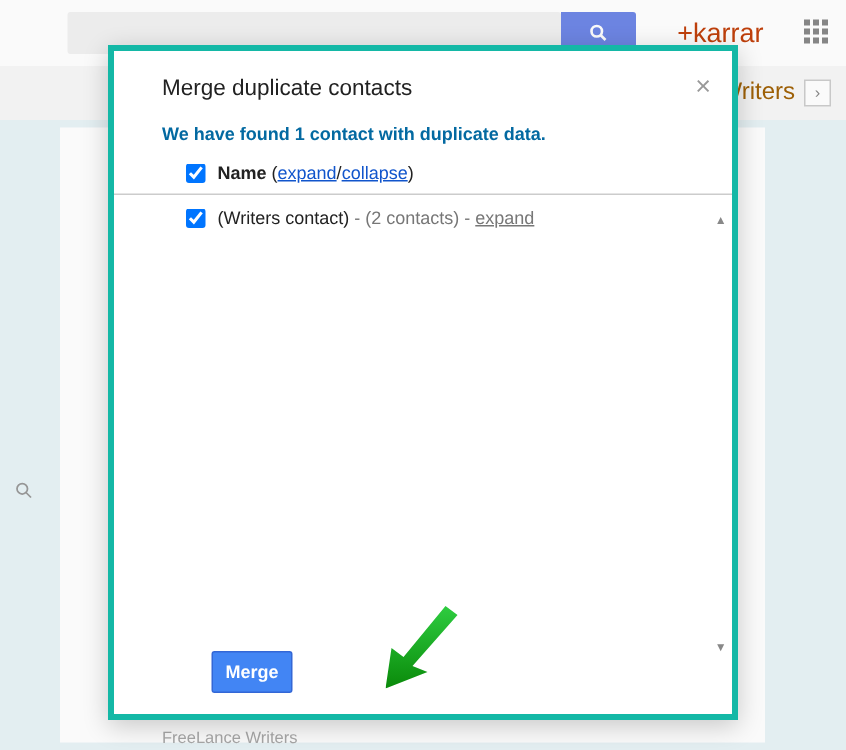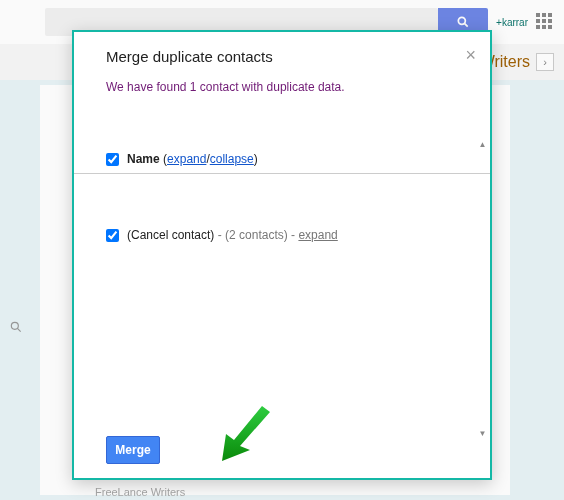--- a/index.html
+++ b/index.html
@@ -27,23 +27,23 @@
     border-radius: 2px;
     margin-left: 35px;
   }
   .bg-searchbtn {
     width: 50px; height: 28px;
     background: #6f87e6;
     display: flex; align-items: center; justify-content: center;
     border-radius: 0 2px 2px 0;
   }
   .bg-username {
-    margin: 0 8px;
-    font-size: 10px;
-    color: #0f766e;
+    margin: 0 27px;
+    font-size: 18px;
+    color: #c2410c;
   }
   .bg-apps {
     width: 18px; height: 18px;
     display: grid;
     grid-template-columns: repeat(3, 4px);
     grid-template-rows: repeat(3, 4px);
     gap: 2px;
   }
   .bg-apps span { background: #888; }
   .bg-second {
@@ -91,21 +91,21 @@
     top: 0; left: 0; right: 0; bottom: 0;
     background: rgba(0,0,0,0.02);
   }
   .dialog {
     position: absolute;
     left: 72px;
     top: 30px;
     width: 420px;
     height: 450px;
     background: #fff;
-    border: 2px solid #14b8a6;
+    border: 4px solid #14b8a6;
     box-shadow: 0 4px 16px rgba(0,0,0,0.2);
     display: flex;
     flex-direction: column;
   }
   .dialog-header {
     padding: 16px 32px 10px 32px;
     position: relative;
   }
   .dialog-title {
     font-size: 15px;
@@ -117,31 +117,30 @@
     top: 14px;
     right: 14px;
     color: #999;
     font-size: 18px;
     cursor: pointer;
     line-height: 1;
   }
   .dialog-sub {
     padding: 4px 32px 6px 32px;
     font-size: 12px;
-    font-weight: normal;
-    color: #701a75;
+    font-weight: bold;
+    color: #0369a1;
   }
   .dialog-row {
-    padding: 6px 32px 4px 32px;
+    padding: 6px 32px 4px 48px;
     font-size: 12px;
     color: #222;
     display: flex;
     align-items: center;
     gap: 8px;
-    margin-top: 46px;
   }
   .dialog-row.namerow {
     border-bottom: 1px solid #ccc;
     padding-bottom: 7px;
     margin-bottom: 2px;
   }
   .dialog-row .lnk {
     color: #1155cc;
     text-decoration: underline;
     cursor: pointer;
@@ -168,20 +167,21 @@
     font-size: 8px;
     color: #888;
   }
   .dialog-footer {
     margin-top: auto;
     padding: 10px 32px 14px 32px;
     display: flex;
     gap: 30px;
     align-items: center;
     position: relative;
+    margin-left: 33px;
   }
   .btn {
     min-width: 54px;
     height: 28px;
     font-size: 12px;
     border: 1px solid #ccc;
     border-radius: 2px;
     cursor: pointer;
     display: flex;
     align-items: center;
@@ -196,21 +196,21 @@
   }
   .green-arrow {
     position: absolute;
     left: 148px;
     top: -20px;
     pointer-events: none;
   }
   .footer-text {
     position: absolute;
     bottom: 2px;
-    left: 95px;
+    left: 108px;
     font-size: 11px;
     color: #aaa;
     display: flex;
     gap: 50px;
   }
 </style>
 </head>
 <body>
 
 <div class="bg-header">
@@ -262,21 +262,21 @@
     <input type="checkbox" checked="" style="">
     <span>
       <b>Name</b>
       <span>(</span><span class="lnk">expand</span><span>/</span><span class="lnk">collapse</span><span>)</span>
     </span>
   </div>
 
   <div class="dialog-row">
     <input type="checkbox" checked="" style="">
     <span>
-      <span>(Cancel contact)</span>
+      <span>(Writers contact)</span>
       <span class="gray">- (2 contacts) -</span>
       <span class="lnk gray" style="color:#777">expand</span>
     </span>
   </div>
 
   <div class="scrollarea">
     <span class="arrow">▲</span>
     <span class="arrow">▼</span>
   </div>
 

